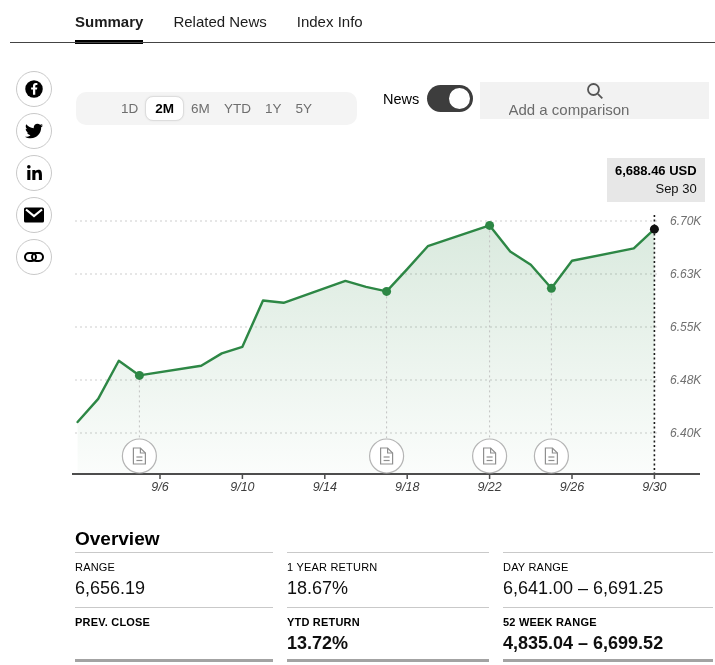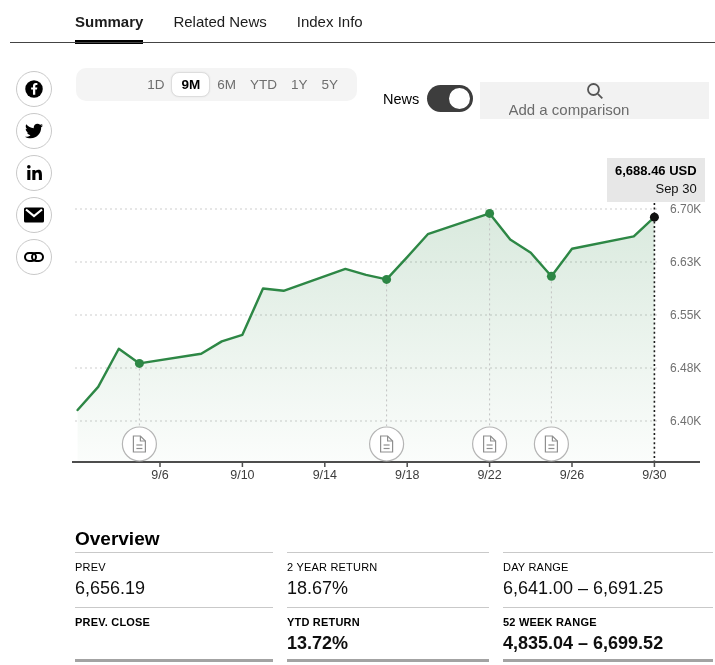--- a/index.html
+++ b/index.html
@@ -8,39 +8,39 @@
   
   .tabs{position:absolute;left:75px;top:13px;display:flex;gap:30px;}
   .tab{font-size:15px;color:#1c1c1c;padding-bottom:10px;cursor:pointer;white-space:nowrap;}
   .tab.active{font-weight:700;border-bottom:4px solid #000;}
   .tabs-divider{position:absolute;left:10px;right:0;top:42px;height:1px;background:#444;}
   
   .share{position:absolute;left:16px;top:71px;display:flex;flex-direction:column;gap:6px;}
   .share-btn{width:34px;height:34px;border-radius:50%;border:1px solid #c9c9c9;background:#fff;
              display:flex;align-items:center;justify-content:center;cursor:pointer;}
   
-  .ranges{position:absolute;left:76px;top:68px;width:281px;height:33px;background:#f4f4f4;
-          border-radius:10px;display:flex;align-items:center;justify-content:flex-end;
+  .ranges{position:absolute;left:76px;top:92px;width:281px;height:33px;background:#f4f4f4;
+          border-radius:10px;display:flex;align-items:center;justify-content:center;
           padding:0 12px;box-sizing:border-box;}
   .range{border:none;background:transparent;font-family:inherit;font-size:13.5px;color:#6e6e6e;
          padding:4px 7px;cursor:pointer;}
   .range.active{background:#fff;border:1px solid #ddd;border-radius:8px;color:#000;
                 font-weight:700;padding:4px 9px;box-shadow:0 0 2px rgba(0,0,0,.08);}
   .news-label{position:absolute;left:383px;top:91px;font-size:14.5px;font-weight:500;color:#000;}
   .toggle{position:absolute;left:427px;top:85px;width:46px;height:27px;border-radius:14px;
           background:#3d3d3d;cursor:pointer;}
   .toggle-knob{position:absolute;top:1px;right:1px;width:21px;height:21px;border-radius:50%;
                background:#fff;border:2px solid #3d3d3d;}
   .search{position:absolute;left:480px;top:82px;width:229px;height:37px;background:#f2f2f2;
           display:flex;align-items:center;box-sizing:border-box;padding:0 10px;flex-direction:column;}
   .search input{border:none;background:transparent;outline:none;font-family:inherit;
                 font-size:15px;color:#222;margin-left:8px;width:180px;}
   .search input::placeholder{color:#6b6b6b;}
   
-  .chart-wrap{position:absolute;left:0;top:140px;width:715px;height:350px;}
+  .chart-wrap{position:absolute;left:0;top:152px;width:715px;height:350px;font-style:italic;}
   svg{font-family:"Liberation Sans",sans-serif;display:block;}
   .tooltip{position:absolute;left:607px;top:158px;background:#e7e7e7;padding:4px 8px;
            line-height:1.4;}
   .tt-price{font-size:13px;font-weight:700;color:#000;white-space:nowrap;}
   .tt-date{font-size:13px;color:#111;text-align:right;}
   
   .ov-title{position:absolute;left:75px;top:512px;font-size:19px;font-weight:700;color:#000;}
   .ov-grid{position:absolute;left:75px;top:552px;display:grid;
            grid-template-columns:198px 202px 210px;column-gap:14px;grid-auto-rows:55px;}
   .ov-cell{border-top:1px solid #c9c9c9;padding-top:8px;box-sizing:border-box;}
@@ -90,21 +90,21 @@
         <g fill="none" stroke="#000" stroke-width="2">
           <rect x="1" y="5" width="11" height="8" rx="4"></rect>
           <rect x="8" y="5" width="11" height="8" rx="4"></rect>
         </g>
       </svg>
     </div>
   </aside>
 
   <div class="ranges">
     <button class="range">1D</button>
-    <button class="range active">9M</button>
+    <button class="range active">2M</button>
     <button class="range">6M</button>
     <button class="range">YTD</button>
     <button class="range">1Y</button>
     <button class="range">5Y</button>
   </div>
 
   <span class="news-label">News</span>
   <div class="toggle">
     <div class="toggle-knob"></div>
   </div>
@@ -201,25 +201,25 @@
       </svg>
   </div>
   <div class="tooltip">
     <div class="tt-price">6,688.46 USD</div>
     <div class="tt-date">Sep 30</div>
   </div>
 
   <h2 class="ov-title">Overview</h2>
   <div class="ov-grid">
     <div class="ov-cell">
-      <div class="ov-label">PREV</div>
+      <div class="ov-label">RANGE</div>
       <div class="ov-value">6,656.19</div>
     </div>
     <div class="ov-cell">
-      <div class="ov-label">2 YEAR RETURN</div>
+      <div class="ov-label">1 YEAR RETURN</div>
       <div class="ov-value">18.67%</div>
     </div>
     <div class="ov-cell">
       <div class="ov-label">DAY RANGE</div>
       <div class="ov-value">6,641.00 – 6,691.25</div>
     </div>
     <div class="ov-cell last-row">
       <div class="ov-label">PREV. CLOSE</div>
     </div>
     <div class="ov-cell last-row">

